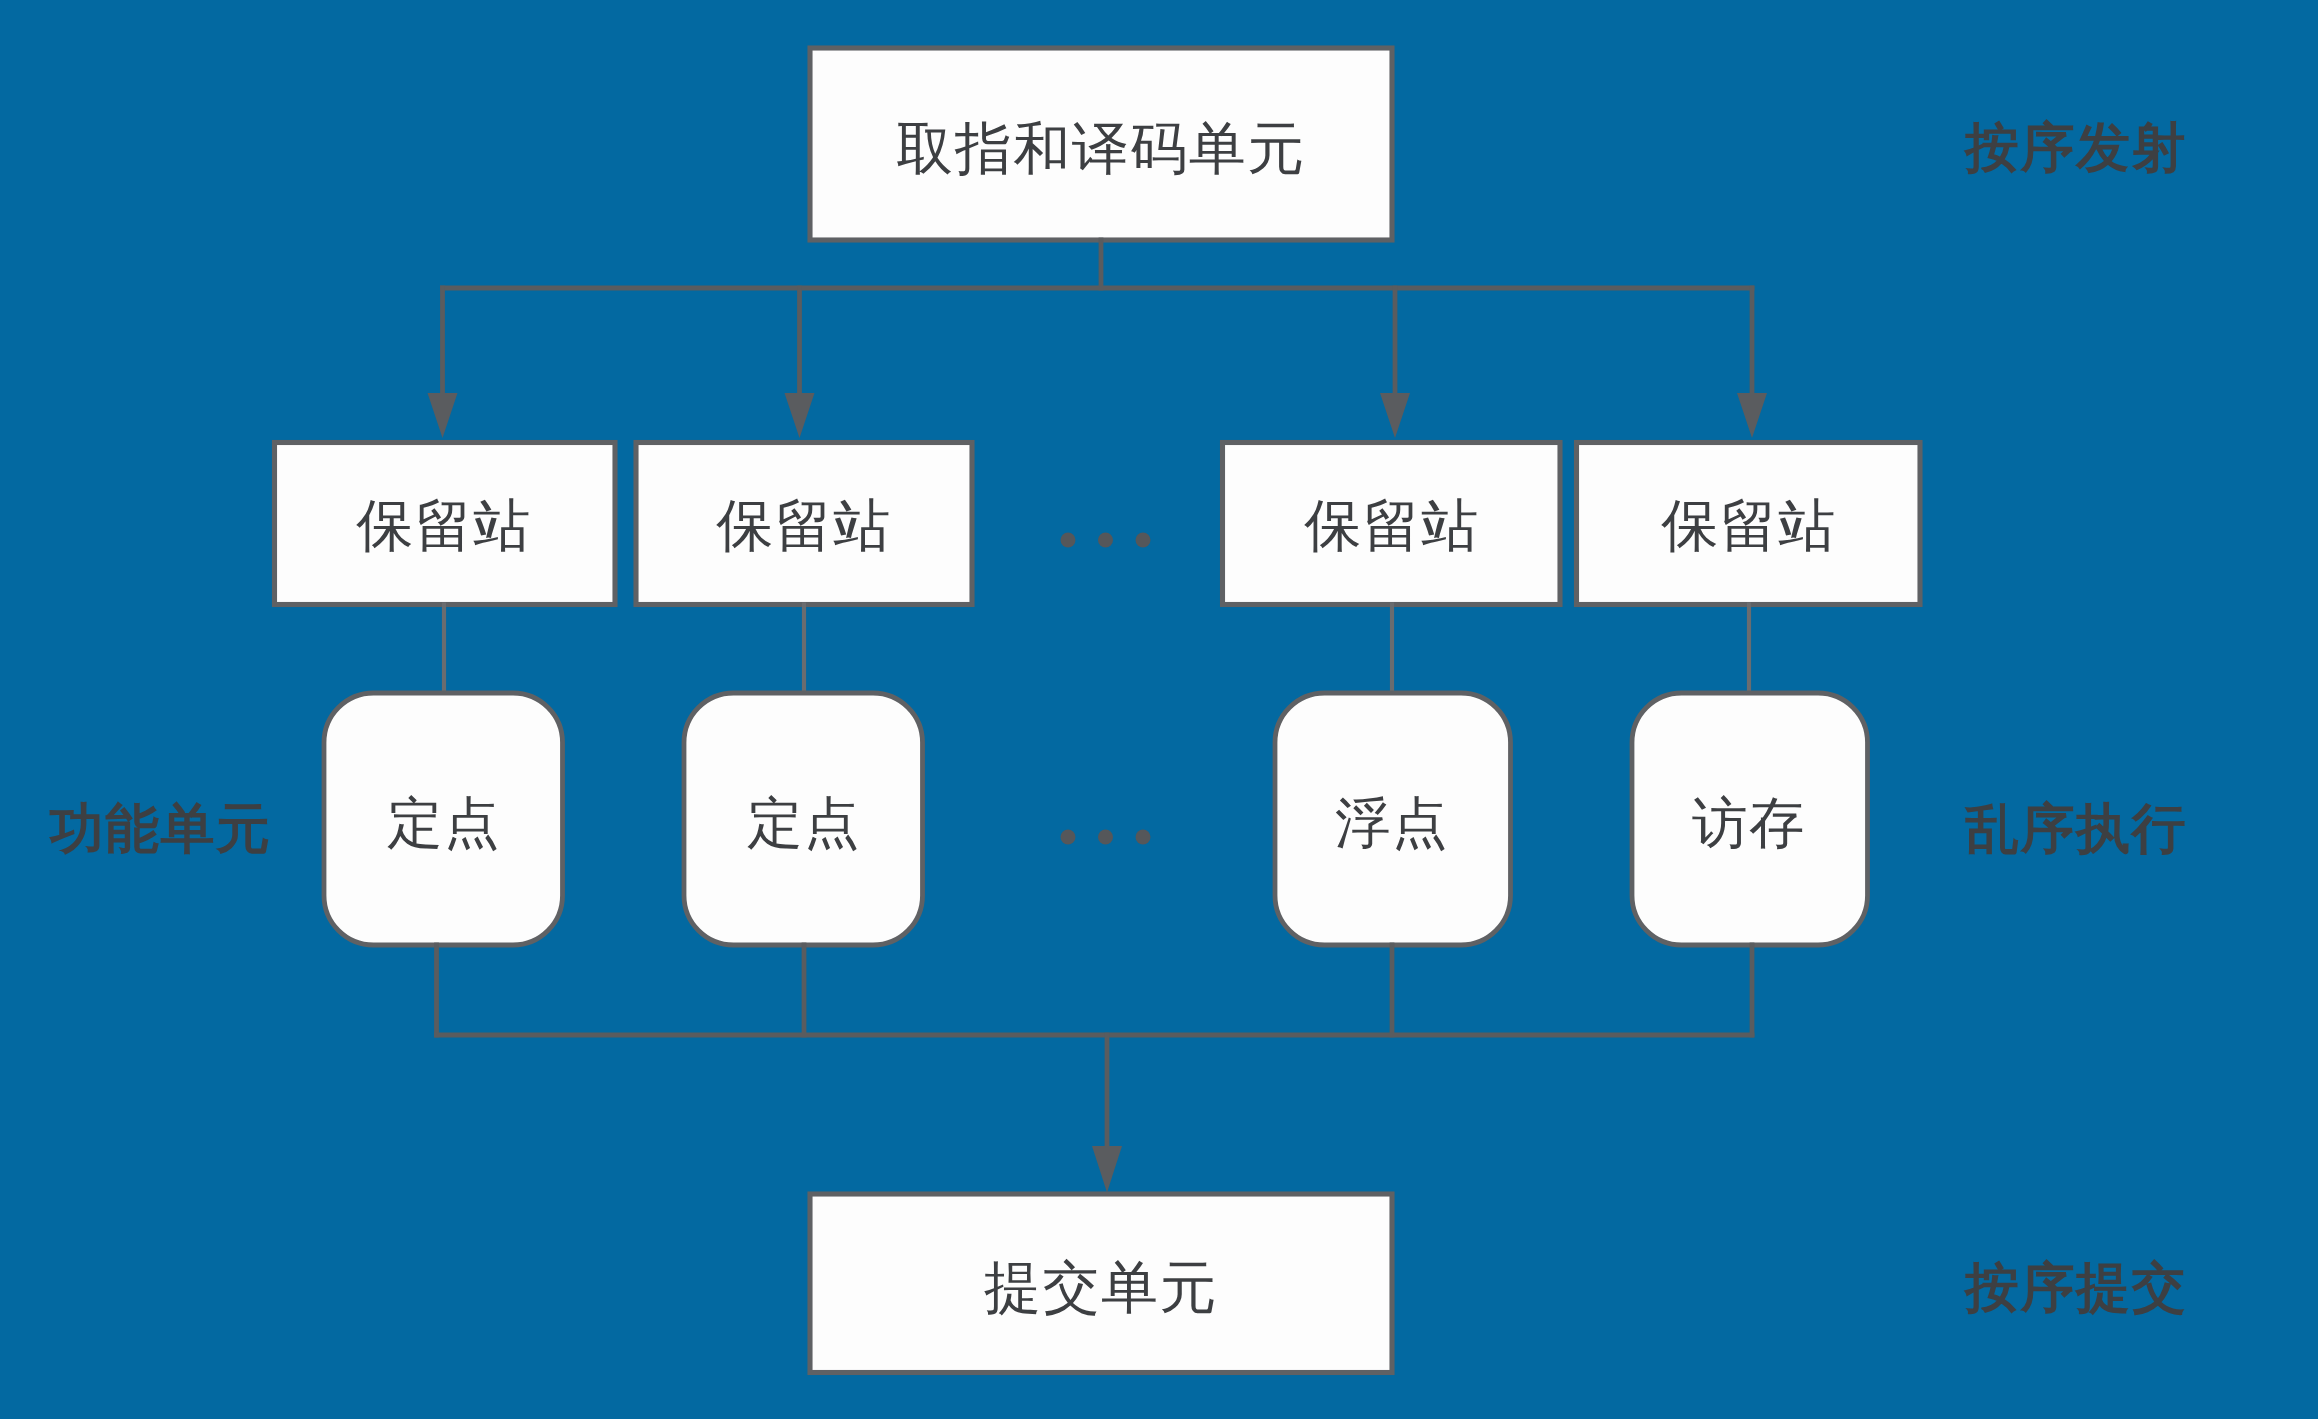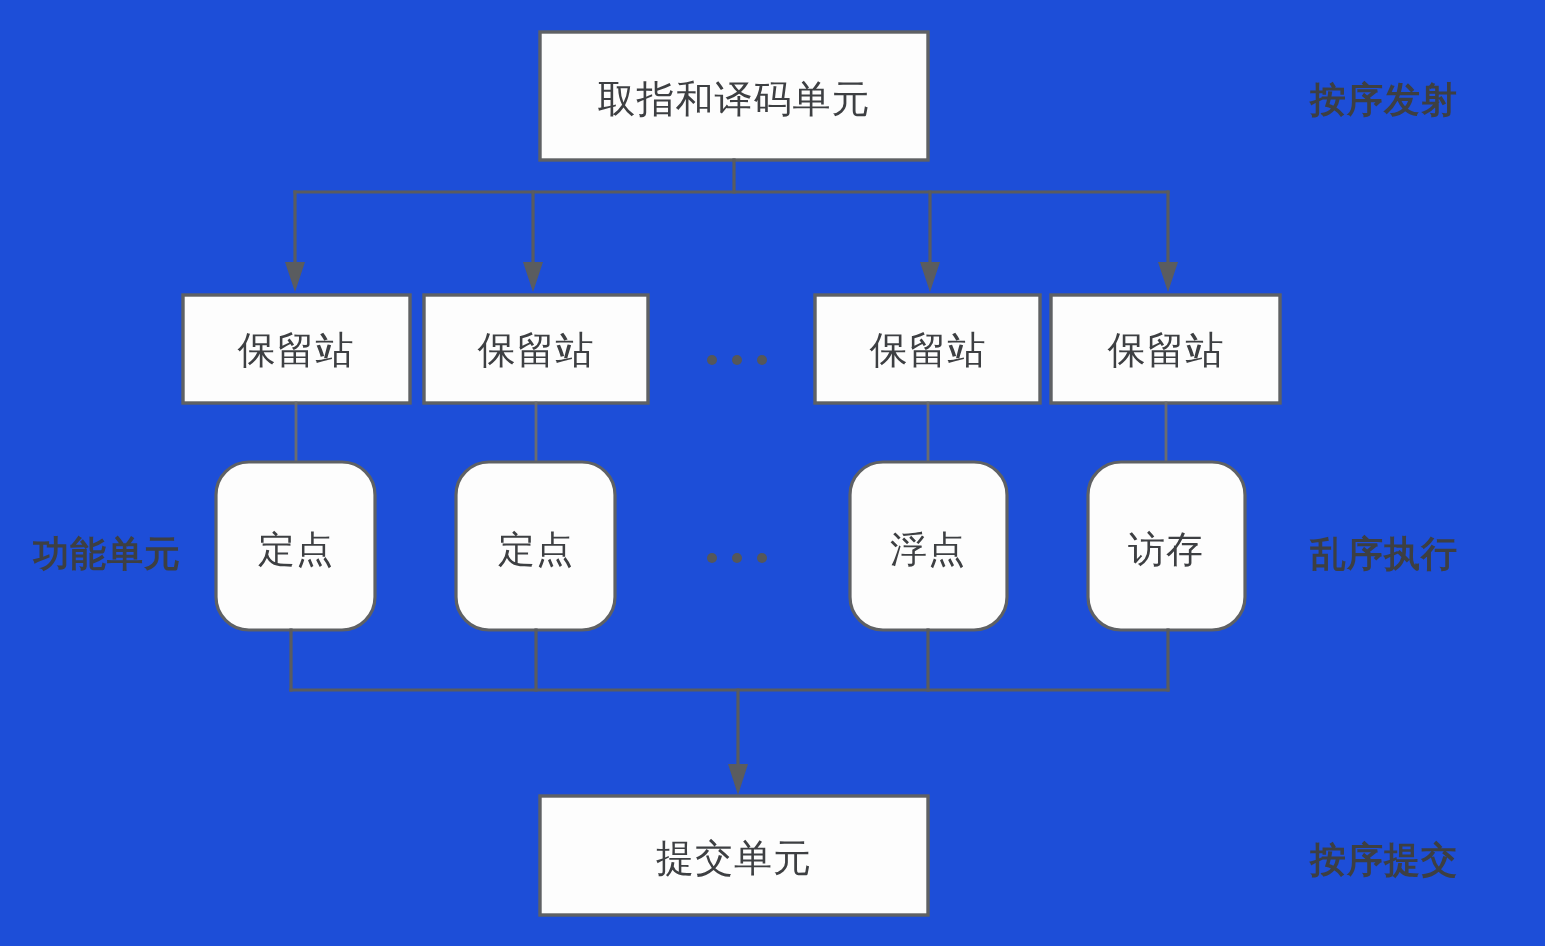--- a/index.html
+++ b/index.html
@@ -11,21 +11,21 @@
   body {
     width: 1545px;
     height: 946px;
     overflow: hidden;
     font-family: "DejaVu Sans", "Liberation Sans", sans-serif;
   }
   #diagram-root {
     position: relative;
     width: 1545px;
     height: 946px;
-    background: #1d4ed8;
+    background: #0369a1;
   }
   svg.diagram-canvas {
     position: absolute;
     left: 0;
     top: 0;
     width: 1545px;
     height: 946px;
   }
   .node-rect {
     fill: #fdfdfd;

